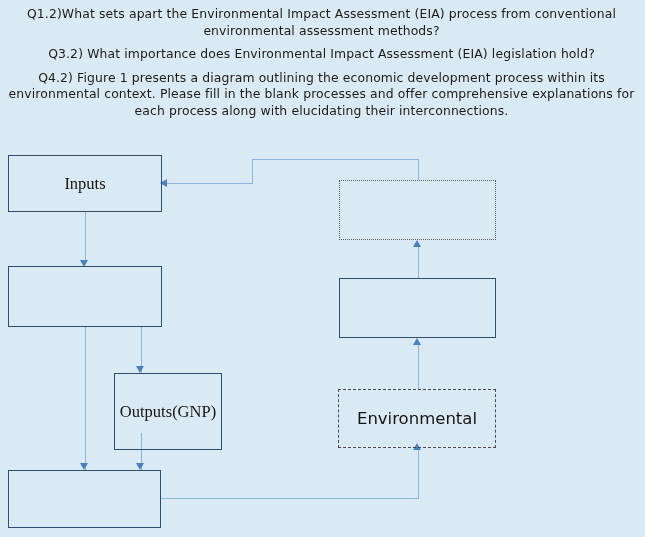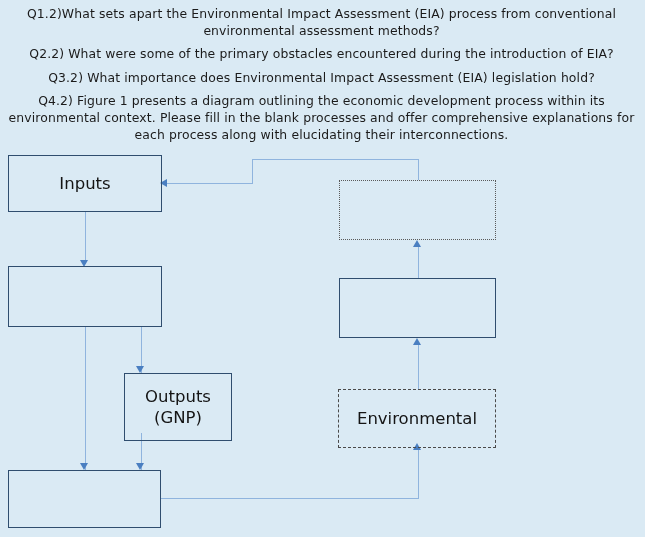--- a/index.html
+++ b/index.html
@@ -53,21 +53,21 @@
     box-sizing: border-box;
     display: flex;
     align-items: center;
     justify-content: center;
     text-align: center;
     color: #141414;
     font-size: 16.5px;
     line-height: 21px;
     background: transparent;
   }
-  .node.solid  { border: 1.6px solid #2f4d6e; }
+  .node.solid  { border: 1.6px solid #2f4d6e; font-family: Liberation Serif, serif; }
   .node.dotted { border: 1.6px dotted #5a5a5a; }
   .node.dashed { border: 1.6px dashed #4a4a4a; }
 
   .node-label { display: block; }
 
   
   .ln {
     position: absolute;
     background: #8fb4de;
   }
@@ -95,21 +95,20 @@
     border-right: 7px solid #4a7fc1;
   }
 </style>
 </head>
 <body>
 
 <div id="page">
 
   <div class="questions">
     <p class="q">Q1.2)What sets apart the Environmental Impact Assessment (EIA) process from conventional environmental assessment methods?</p>
-    <p class="q">Q2.2) What were some of the primary obstacles encountered during the introduction of EIA?</p>
     <p class="q">Q3.2) What importance does Environmental Impact Assessment (EIA) legislation hold?</p>
     <p class="q">Q4.2) Figure 1 presents a diagram outlining the economic development process within its environmental context. Please fill in the blank processes and offer comprehensive explanations for each process along with elucidating their interconnections.</p>
   </div>
 
   <div class="diagram">
 
     <div class="ln v" style="left:84.5px; top:64px; height:52px;"></div>
     <div class="arw down" style="left:80px; top:112px;"></div>
 
     <div class="ln v" style="left:140.5px; top:179px; height:46px;"></div>
@@ -150,21 +149,21 @@
     </div>
 
     <div class="node solid" style="left:8px; top:118px; width:154px; height:61px;">
       <span class="node-label"></span>
     </div>
 
     <div class="node solid" style="left:339px; top:130px; width:157px; height:60px;">
       <span class="node-label"></span>
     </div>
 
-    <div class="node solid" style="left:124px; top:225px; width:108px; height:68px; flex-direction:column;">
+    <div class="node solid" style="left:114px; top:225px; width:108px; height:77px; flex-direction:row;">
       <span class="node-label">Outputs</span>
       <span class="node-label">(GNP)</span>
     </div>
 
     <div class="node dashed" style="left:338px; top:241px; width:158px; height:59px; flex-direction:column;">
       <span class="node-label">Environmental</span>
     </div>
 
     <div class="node solid" style="left:8px; top:322px; width:153px; height:58px;">
       <span class="node-label"></span>

